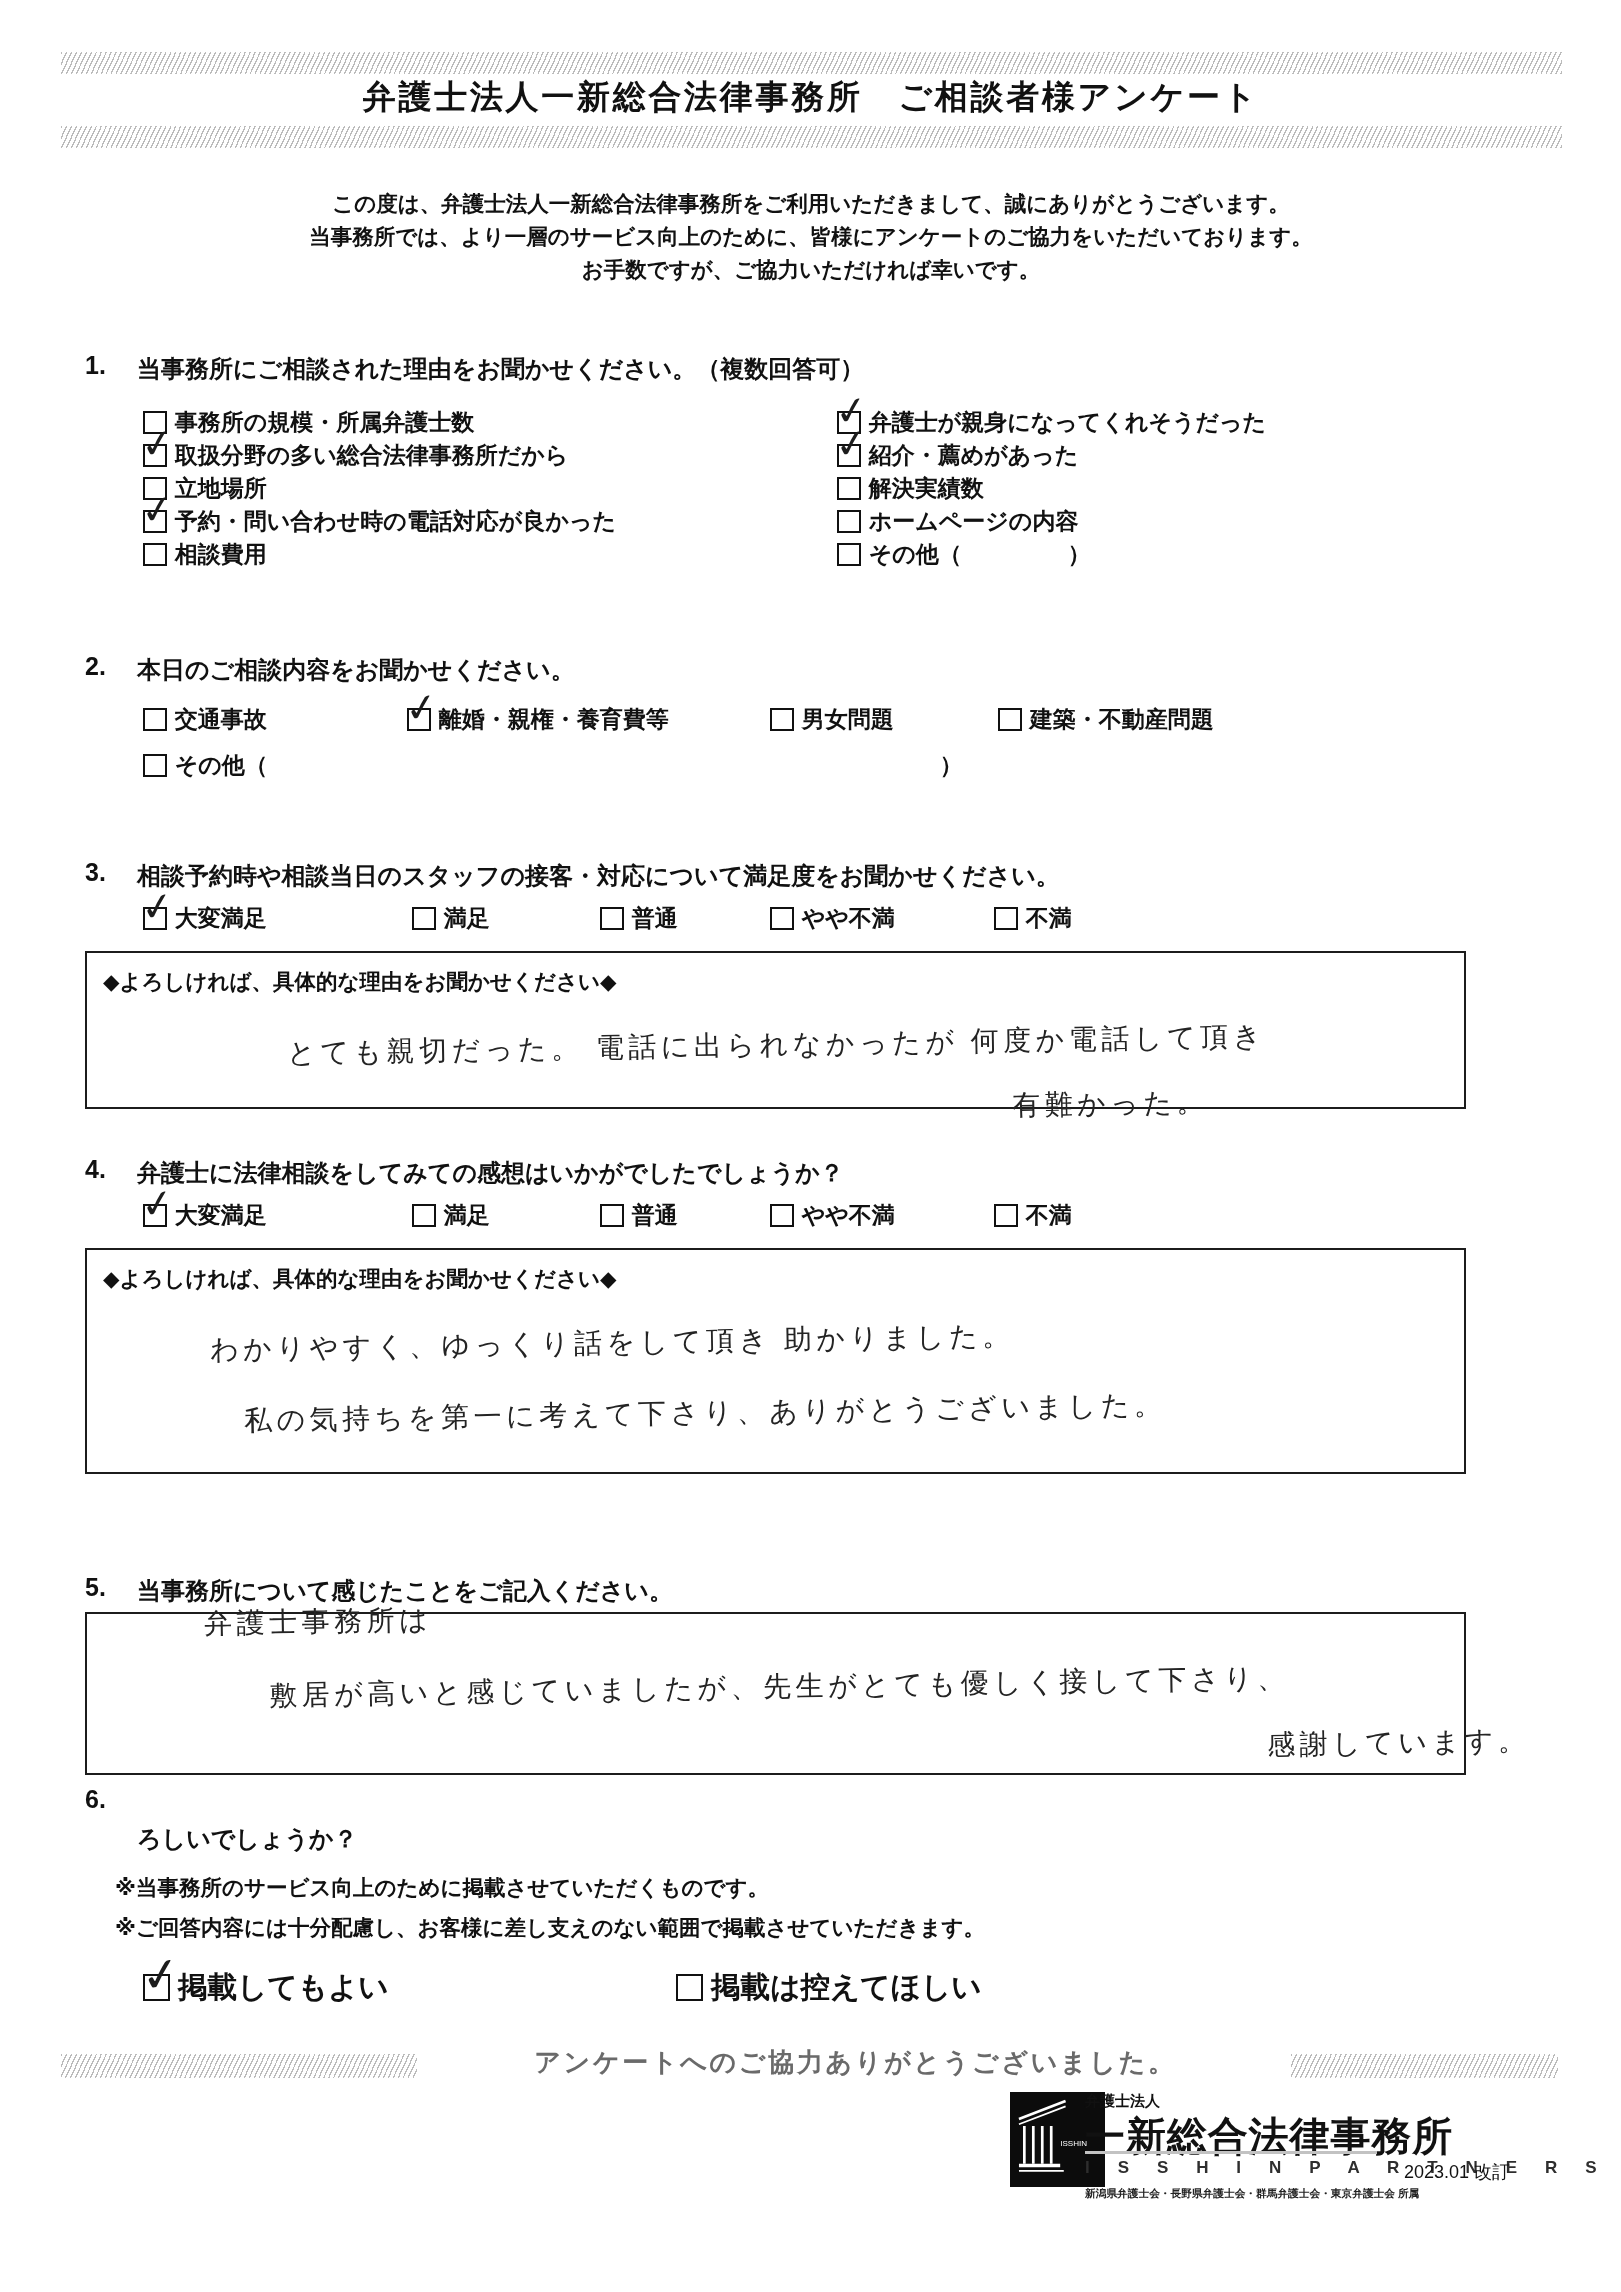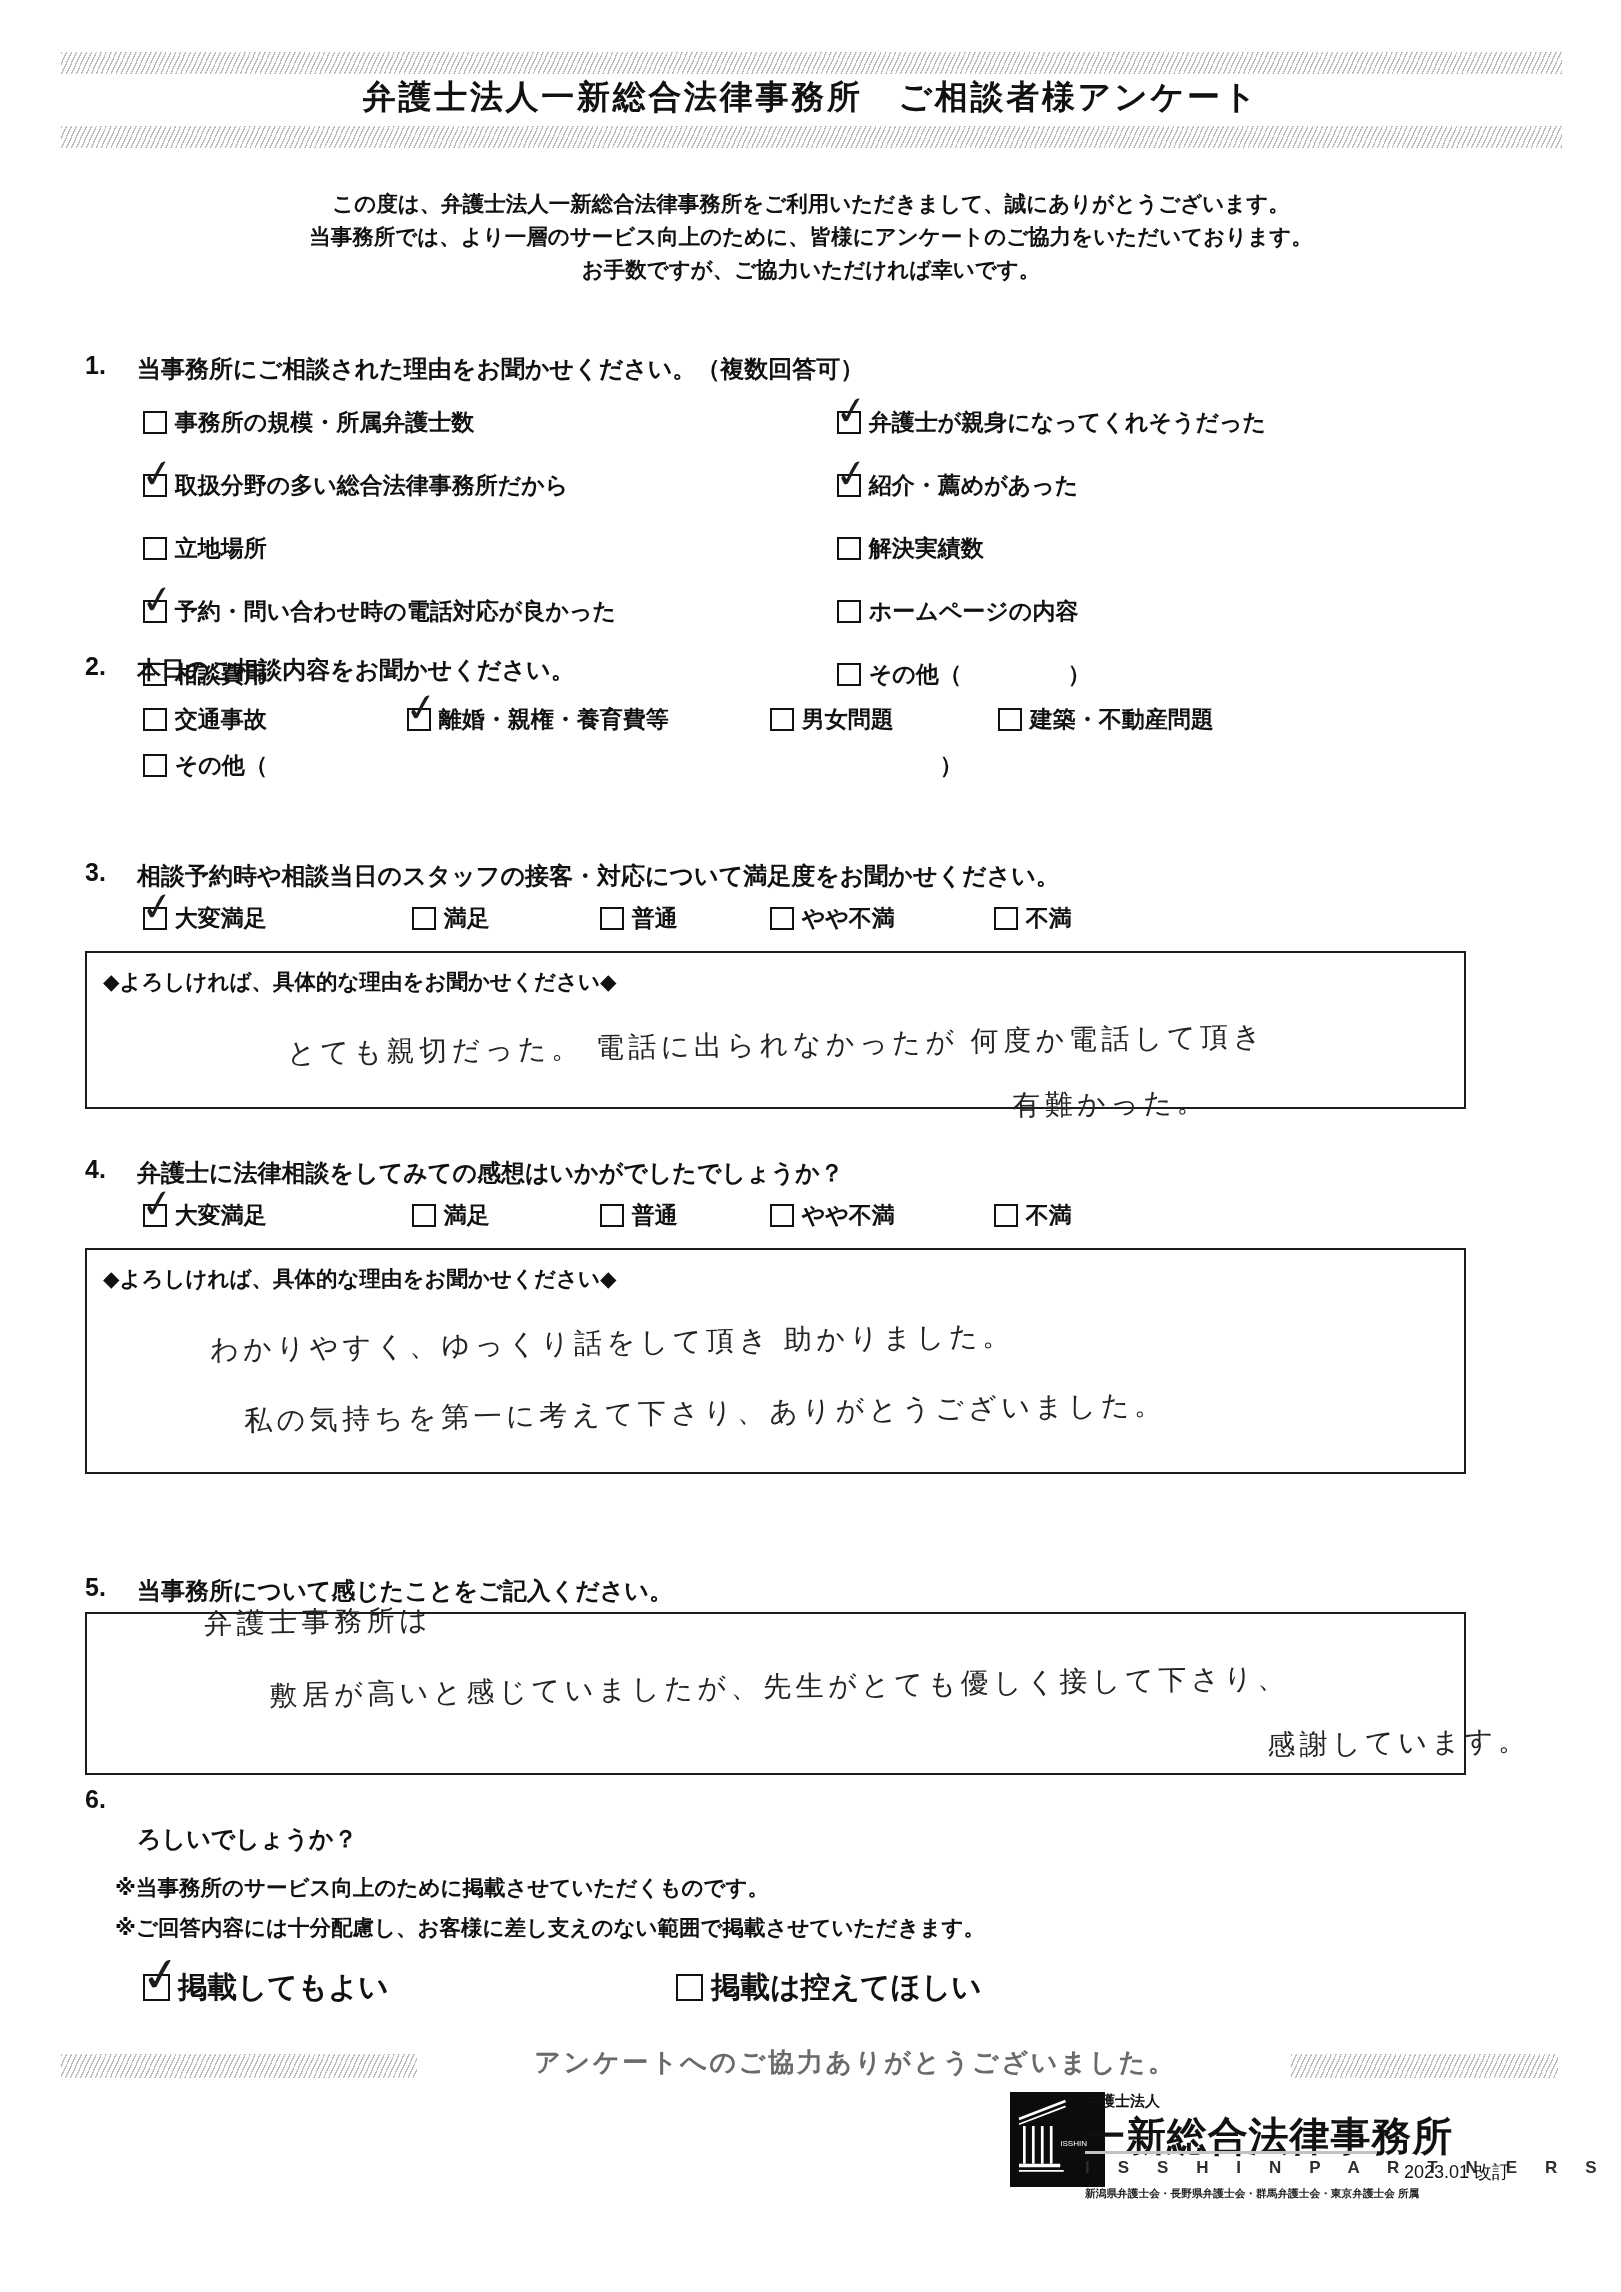--- a/index.html
+++ b/index.html
@@ -8,21 +8,21 @@
   .hatch{position:absolute;background:repeating-linear-gradient(115deg,rgba(105,105,105,.45) 0 1.3px,rgba(255,255,255,0) 1.3px 4.5px);}
   .title{position:absolute;top:75px;left:0;width:100%;text-align:center;font-size:33px;font-weight:700;letter-spacing:2.7px;}
   .intro{position:absolute;top:188px;left:0;width:100%;text-align:center;font-size:21.5px;font-weight:600;line-height:33px;}
   .q-head{position:absolute;left:85px;font-weight:700;font-size:24px;display:flex;}
   .q-num{display:inline-block;width:52px;font-size:25px;flex:none;}
   .q-title{line-height:36px;}
   .opt{font-weight:700;font-size:23px;display:flex;align-items:center;position:relative;white-space:nowrap;}
   .cb{width:19.7px;height:19.7px;border:2.7px solid #111;display:inline-block;margin-right:8px;position:relative;flex:none;background:#fff;}
   .check{display:none;position:absolute;left:-4.5px;top:-21.5px;font-size:39px;font-weight:400;transform:rotate(-8deg);color:#1c1c1c;line-height:1;font-family:"DejaVu Sans",sans-serif;}
   .opt[data-checked="true"] .check{display:block;}
-  .col{position:absolute;display:flex;flex-direction:column;gap:32px;}
+  .col{position:absolute;display:flex;flex-direction:column;gap:2px;}
   .q2-rows{position:absolute;top:704px;left:143px;display:flex;flex-direction:column;gap:15px;}
   .q2-row{display:flex;}
   .q2-row .opt:nth-child(1){width:264px;}
   .q2-row .opt:nth-child(2){width:363px;}
   .q2-row .opt:nth-child(3){width:228px;}
   .sat-row{position:absolute;left:143px;display:flex;}
   .sat-row .opt:nth-child(1){width:269px;}
   .sat-row .opt:nth-child(2){width:188px;}
   .sat-row .opt:nth-child(3){width:170px;}
   .sat-row .opt:nth-child(4){width:224px;}

